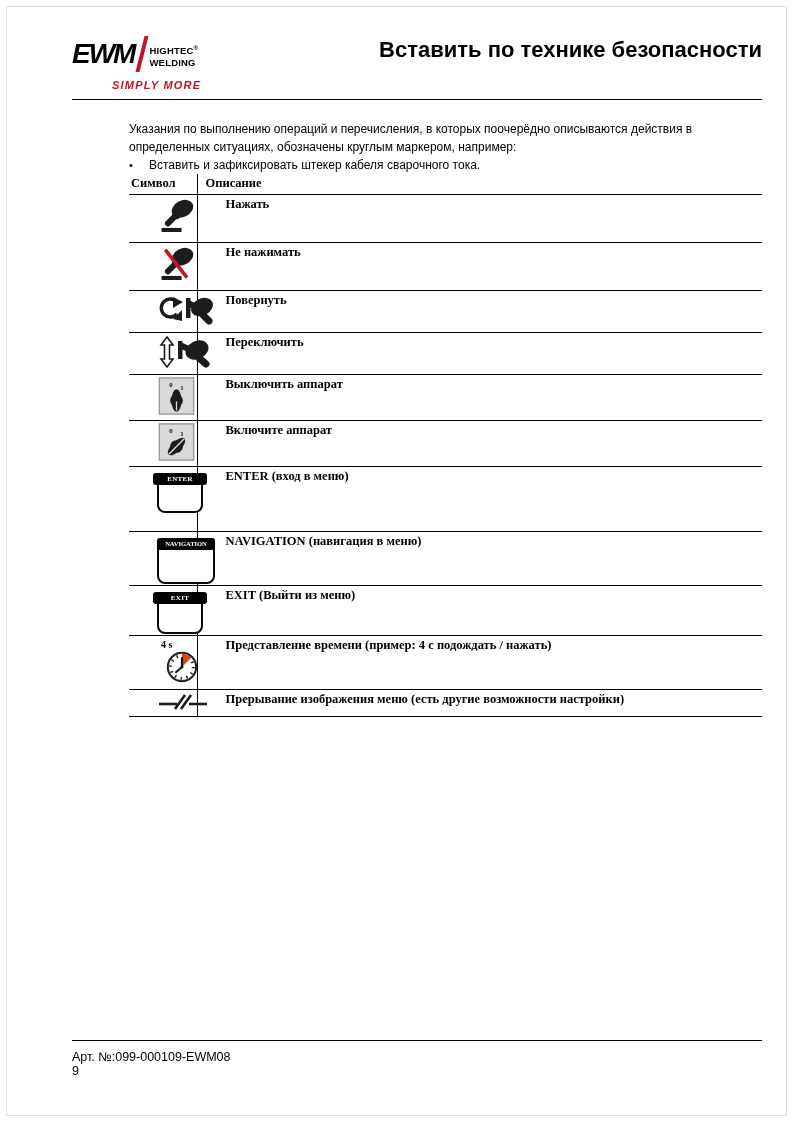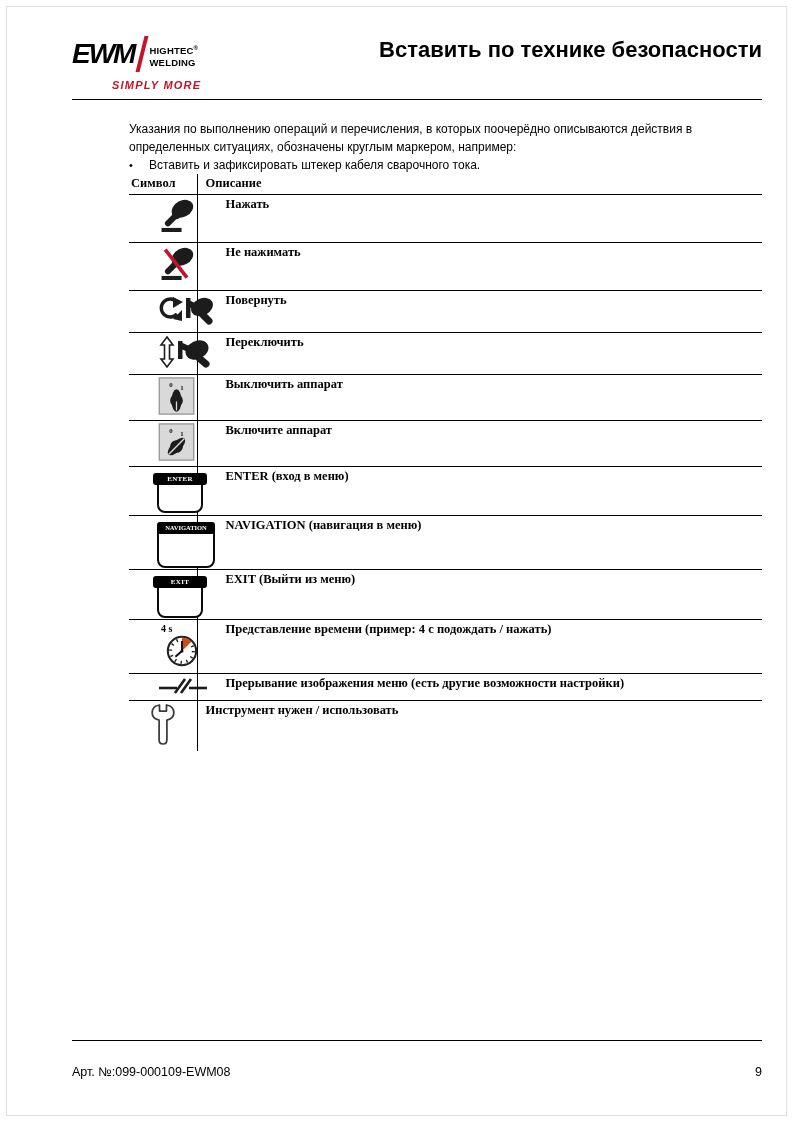--- a/index.html
+++ b/index.html
@@ -53,21 +53,21 @@
   .key-exit  {width:42px; height:38px;}
   .key-nav   {width:54px; height:42px;}
   .key-enter .key-label, .key-exit .key-label {left:-6px; right:-6px;}
   .key-nav .key-label {left:-2px; right:-2px; font-size:6.5px; letter-spacing:0;}
 
   .clock-wrap {width:44px; margin:0 auto; text-align:left;}
   .clock-time {font-size:10px; font-weight:bold; margin:1px 0 0 4px;}
 
   
   .footer {position:absolute; left:72px; right:31px; top:1040px; border-top:1.5px solid #000;
-           padding-top:24px; display:flex; justify-content:space-between; font-size:12.5px;}
+           padding-top:9px; display:flex; justify-content:space-between; font-size:12.5px;flex-direction:column;}
 </style>
 </head>
 <body>
 
 <div class="page">
   <div class="page-edge"></div>
 
   <div class="header">
     <div class="logo">
       <div class="logo-top">
@@ -186,21 +186,21 @@
             <g transform="rotate(45 20 26)">
               <ellipse cx="20" cy="26" rx="5.5" ry="12.5" fill="#1c1c1c"></ellipse>
               <circle cx="20" cy="26" r="7" fill="#1c1c1c"></circle>
               <line x1="20" y1="14" x2="20" y2="38" stroke="#d9d9d9" stroke-width="1.6"></line>
             </g>
           </svg>
         </td>
         <td class="desc">Включите аппарат</td>
       </tr>
 
-      <tr class="brow" style="height:49px;">
+      <tr class="brow" style="height:65px;">
         <td class="sym">
           <div class="key key-enter">
             <div class="key-label">ENTER</div>
           </div>
         </td>
         <td class="desc">ENTER (вход в меню)</td>
       </tr>
 
       <tr class="brow" style="height:52px;">
         <td class="sym">
@@ -244,28 +244,20 @@
             <line x1="2" y1="11" x2="20" y2="11" stroke="#1c1c1c" stroke-width="2.6"></line>
             <line x1="32" y1="11" x2="50" y2="11" stroke="#1c1c1c" stroke-width="2.6"></line>
             <line x1="18" y1="16" x2="28" y2="2" stroke="#1c1c1c" stroke-width="2.6"></line>
             <line x1="24" y1="16" x2="34" y2="2" stroke="#1c1c1c" stroke-width="2.6"></line>
           </svg>
         </td>
         <td class="desc">Прерывание изображения меню (есть другие возможности настройки)</td>
       </tr>
 
 
-      <tr class="last" style="height:45px;">
-        <td class="sym">
-          <svg width="26" height="43" viewBox="0 0 30 49">
-            <path d="M11 2 C5 3 2.5 7 2.5 11 C2.5 15.5 6 18.5 10.5 19.5 L10.5 42 C10.5 45.5 12.5 47 15 47 C17.5 47 19.5 45.5 19.5 42 L19.5 19.5 C24 18.5 27.5 15.5 27.5 11 C27.5 7 25 3 19 2 L19 9 L11 9 Z" fill="#fff" stroke="#3a3a3a" stroke-width="2" stroke-linejoin="round"></path>
-          </svg>
-        </td>
-        <td class="desc">Инструмент нужен / использовать</td>
-      </tr>
     </tbody>
       </table>
   </div>
 
   <div class="footer">
     <span>Арт. №:099-000109-EWM08</span>
     <span>9</span>
   </div>
 </div>
 

